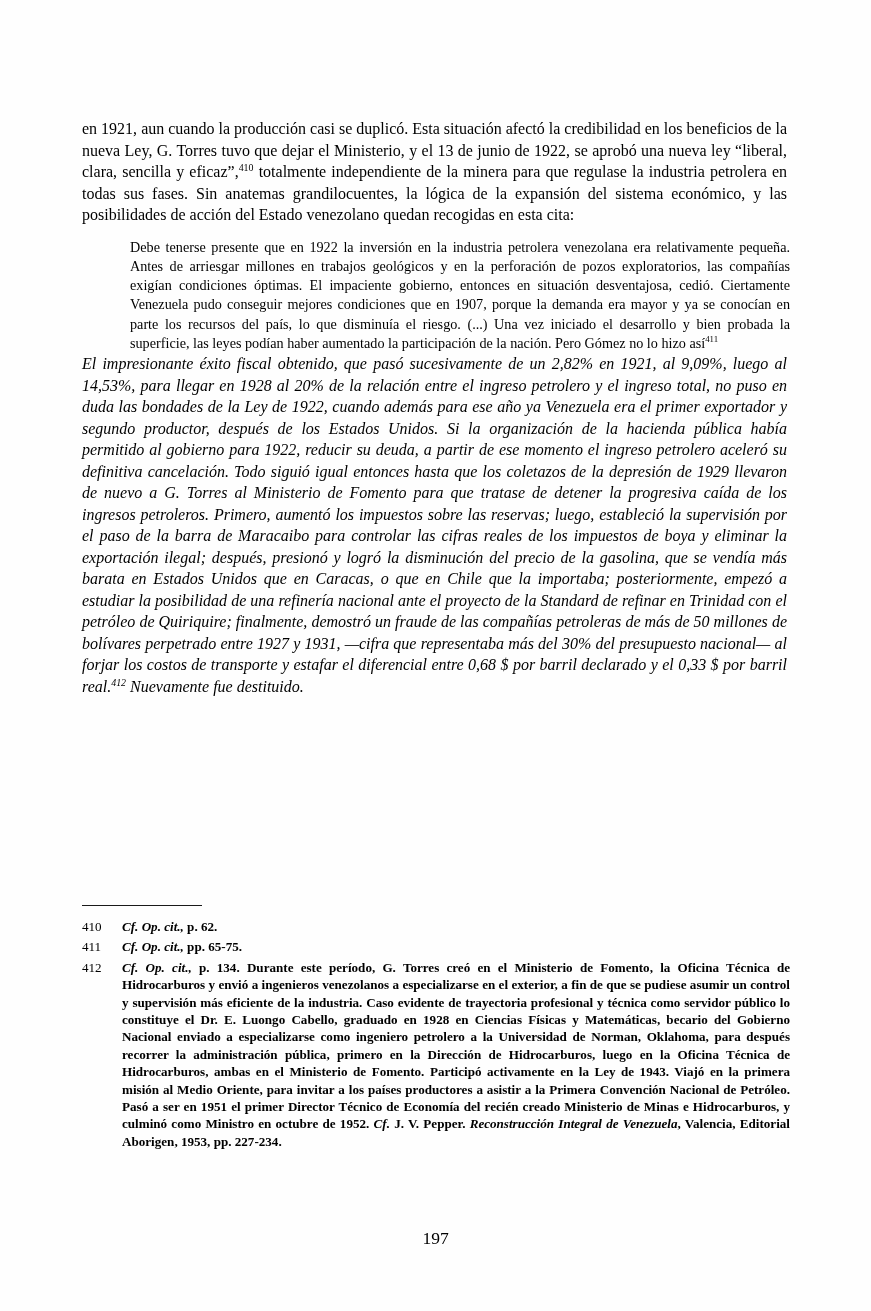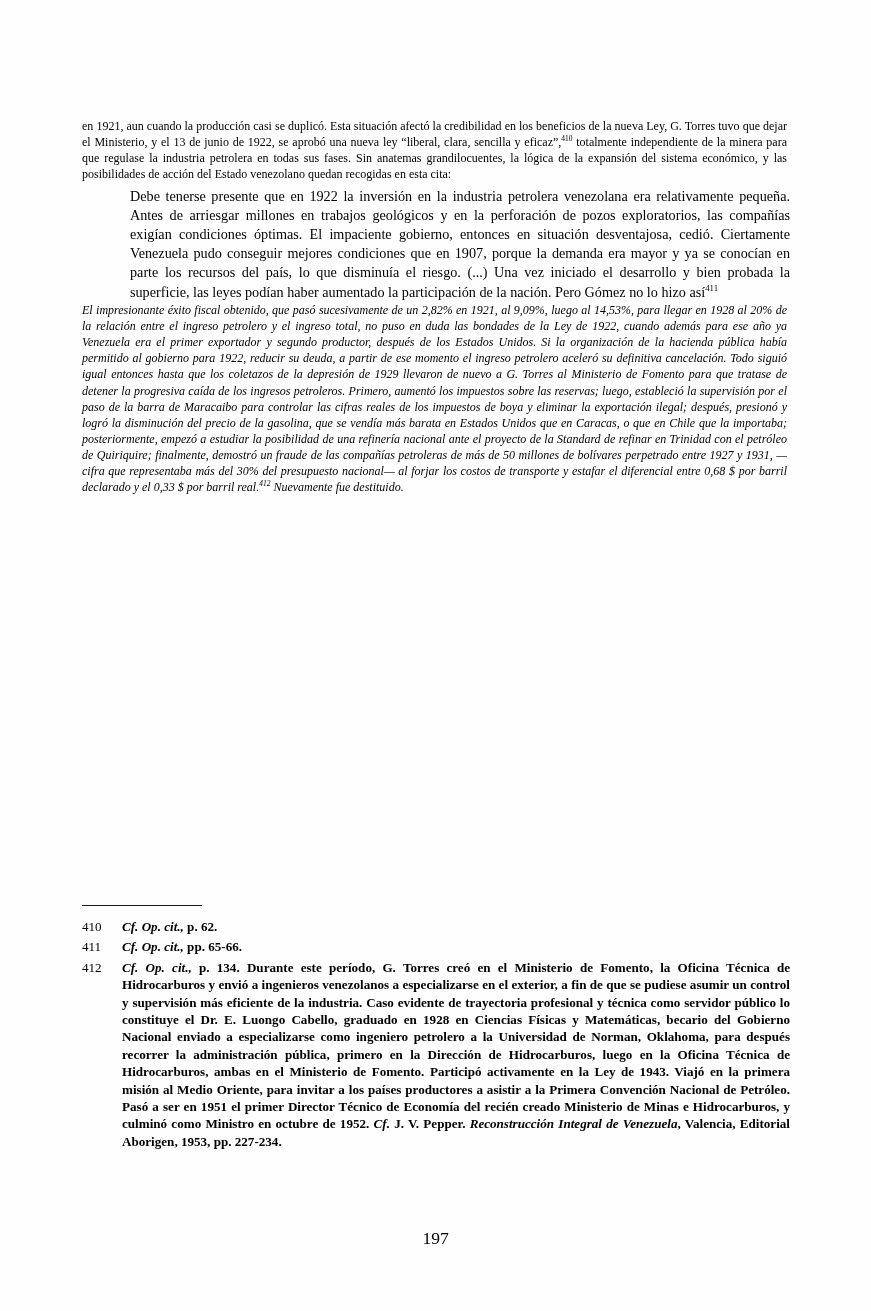--- a/index.html
+++ b/index.html
@@ -22,29 +22,29 @@
     height: 1311px;
     background: #fefefe;
   }
   .content {
     position: absolute;
     left: 82px;
     top: 118px;
     width: 708px;
   }
   p.body-par {
-    font-size: 12px;
+    font-size: 16px;
     line-height: 1.345;
     text-align: justify;
     margin: 0 3px 0 0;
     text-indent: 0;
     hyphens: none;
   }
   .quote {
-    margin: 4px 0 0 48px;
+    margin: 12px 0 0 48px;
     width: 660px;
     font-size: 14.2px;
     line-height: 1.355;
     text-align: justify;
   }
   .quote p {
     margin: 0;
   }
   .gap-after-quote {
     margin-top: 18px;
@@ -117,21 +117,21 @@
   <div class="notes">
     <div class="notes-rule"></div>
 
     <div class="note">
       <div class="note-num">410</div>
       <div class="note-text"><i>Cf. Op. cit.,</i><span> p. 62.</span></div>
     </div>
 
     <div class="note">
       <div class="note-num">411</div>
-      <div class="note-text"><i>Cf. Op. cit.,</i><span> pp. 65-66.</span></div>
+      <div class="note-text"><i>Cf. Op. cit.,</i><span> pp. 65-75.</span></div>
     </div>
 
     <div class="note note-long">
       <div class="note-num">412</div>
       <div class="note-text"><i>Cf. Op. cit.,</i><span> p. 134. Durante este período, G. Torres creó en el Ministerio de Fomento, la Oficina Técnica de Hidrocarburos y envió a ingenieros venezolanos a especializarse en el exterior, a fin de que se pudiese asumir un control y supervisión más eficiente de la industria. Caso evidente de trayectoria profesional y técnica como servidor público lo constituye el Dr. E. Luongo Cabello, graduado en 1928 en Ciencias Físicas y Matemáticas, becario del Gobierno Nacional enviado a especializarse como ingeniero petrolero a la Universidad de Norman, Oklahoma, para después recorrer la administración pública, primero en la Dirección de Hidrocarburos, luego en la Oficina Técnica de Hidrocarburos, ambas en el Ministerio de Fomento. Participó activamente en la Ley de 1943. Viajó en la primera misión al Medio Oriente, para invitar a los países productores a asistir a la Primera Convención Nacional de Petróleo. Pasó a ser en 1951 el primer Director Técnico de Economía del recién creado Ministerio de Minas e Hidrocarburos, y culminó como Ministro en octubre de 1952. </span><i>Cf.</i><span> J. V. Pepper. </span><i>Reconstrucción Integral de Venezuela</i><span>, Valencia, Editorial Aborigen, 1953, pp. 227-234.</span></div>
     </div>
   </div>
 
   <div class="pagenum">197</div>
 

